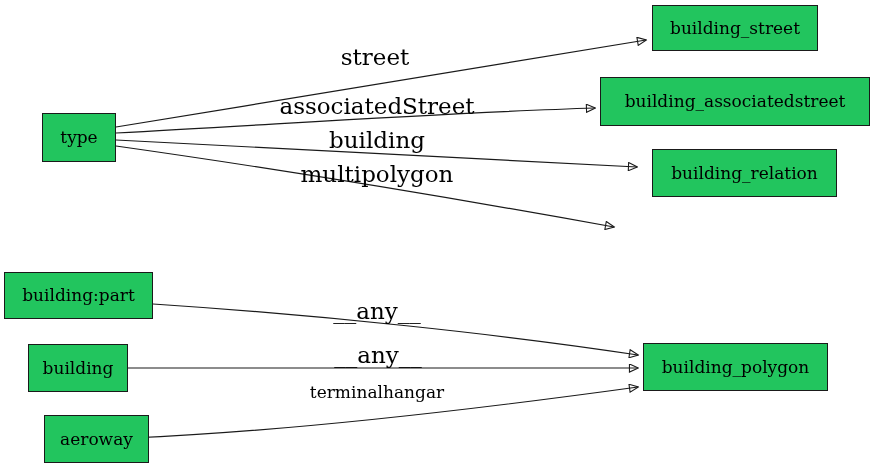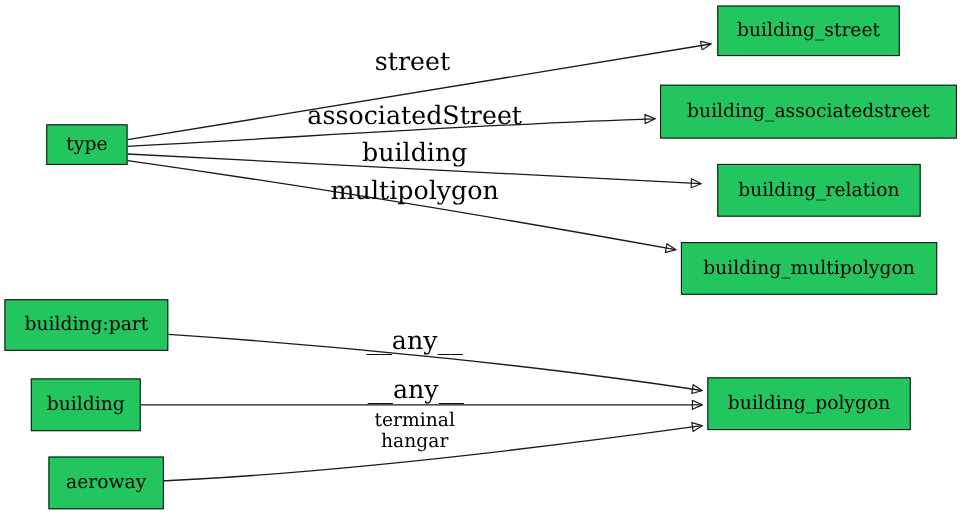--- a/index.html
+++ b/index.html
@@ -49,21 +49,21 @@
     text-align: center;
   }
   .edge-label-stack {
     position: absolute;
     transform: translate(-50%, -50%);
     font-size: 17px;
     line-height: 19px;
     white-space: nowrap;
     text-align: center;
     display: flex;
-    flex-direction: column;
+    flex-direction: row;
   }
 </style>
 </head>
 <body>
 
 <div class="canvas">
 
   <svg class="edges" viewBox="0 0 875 469" xmlns="http://www.w3.org/2000/svg">
     <defs>
       <marker id="arrow" viewBox="0 0 10 10" refX="9.5" refY="5" markerWidth="11" markerHeight="9" orient="auto" markerUnits="userSpaceOnUse">
@@ -72,29 +72,28 @@
     </defs>
     <path d="M116,127 C300,97 500,64 646,40" marker-end="url(#arrow)"></path>
     <path d="M116,133 C300,123 460,112 595,108" marker-end="url(#arrow)"></path>
     <path d="M116,140 C300,150 480,160 637,167" marker-end="url(#arrow)"></path>
     <path d="M116,146 C300,172 470,201 614,227" marker-end="url(#arrow)"></path>
     <path d="M153,304 C320,315 500,334 638,355" marker-end="url(#arrow)"></path>
     <path d="M128,368 L638,368" marker-end="url(#arrow)"></path>
     <path d="M131,438 C300,431 500,406 638,387" marker-end="url(#arrow)"></path>
   </svg>
 
-  <div class="node" style="left:42px; top:113px; width:74px; height:37px;">type</div>
+  <div class="node" style="left:42px; top:113px; width:74px; height:49px;">type</div>
 
   <div class="node" style="left:652px; top:5px; width:166px; height:46px;">building_street</div>
 
   <div class="node" style="left:600px; top:77px; width:270px; height:49px;">building_associatedstreet</div>
 
   <div class="node" style="left:652px; top:149px; width:185px; height:48px;">building_relation</div>
 
-  <div class="node" style="left:619px; top:220px; width:233px; height:48px;">building_multipolygon</div>
 
   <div class="node" style="left:4px; top:272px; width:149px; height:47px;">building:part</div>
 
   <div class="node" style="left:28px; top:344px; width:100px; height:48px;">building</div>
 
   <div class="node" style="left:44px; top:415px; width:105px; height:48px;">aeroway</div>
 
   <div class="node" style="left:643px; top:343px; width:185px; height:48px;">building_polygon</div>
 
   <div class="edge-label" style="left:375px; top:57px;">street</div>

